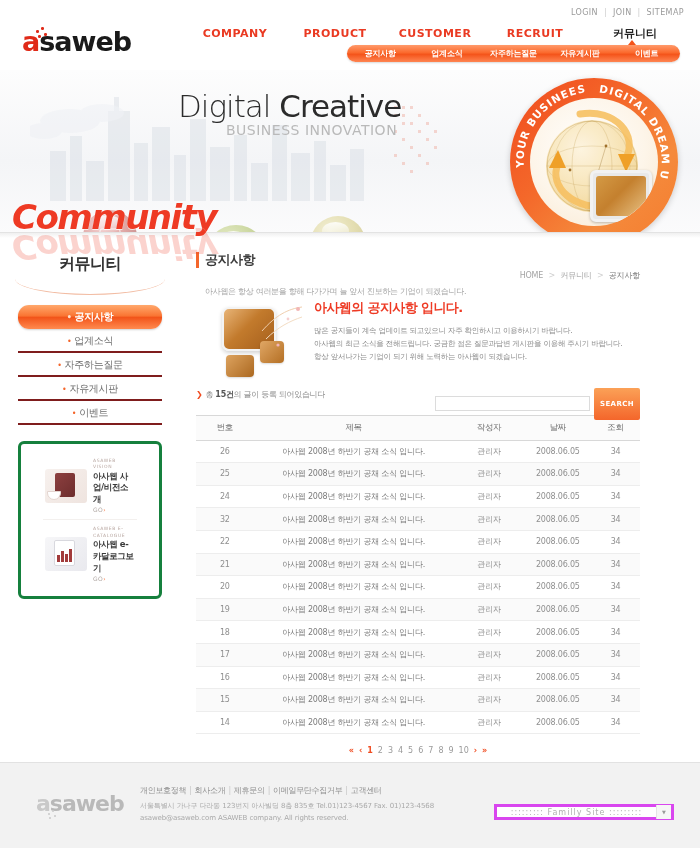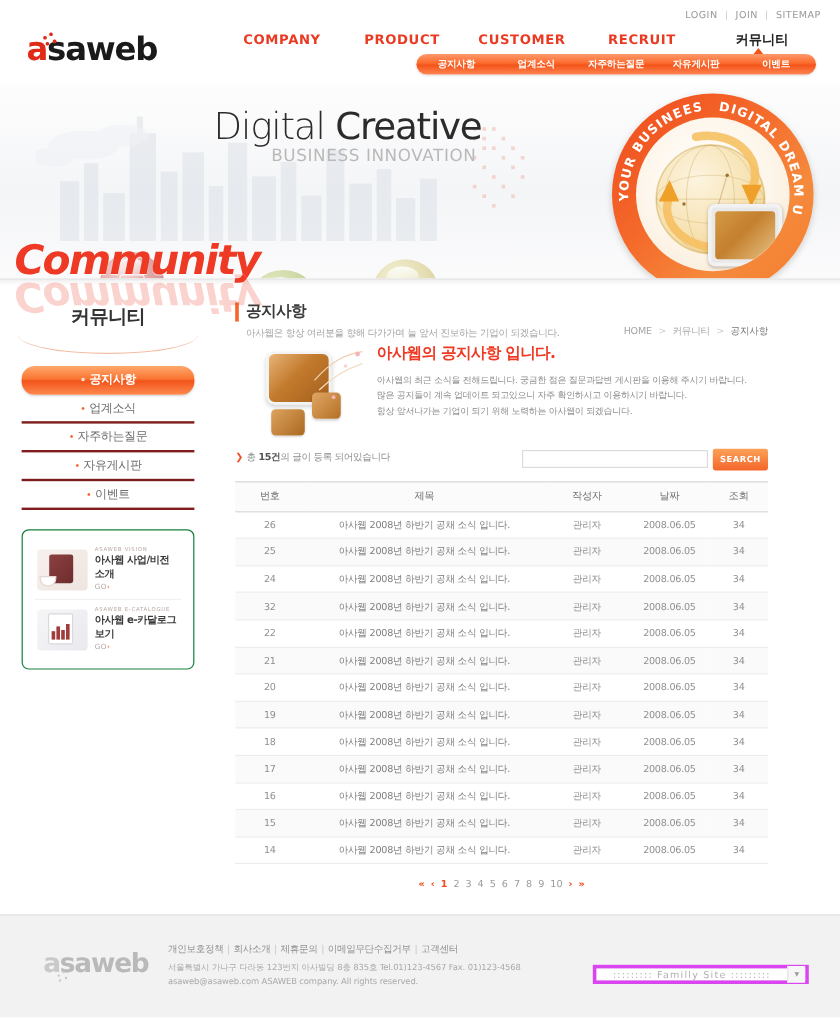--- a/index.html
+++ b/index.html
@@ -181,22 +181,22 @@
   }
   .sidenav li .bullet { color: #f4662b; margin-right: 3px; font-size: 8px; }
   .sidenav li.active {
     background: linear-gradient(to bottom, #ffa86c 0%, #fa7533 45%, #f2541a 52%, #ff8a4f 100%);
     color: #fff; font-weight: bold; border-radius: 11px; border-bottom: none;
     box-shadow: 0 1px 2px rgba(0,0,0,.18);
   }
   .sidenav li.active .bullet { color: #ffe3cf; }
 
   .side-banners {
-    margin: 16px 18px 0; border: 1px solid #15803d; border-radius: 6px;
-    background: #fff; padding: 8px 10px;
+    margin: 16px 18px 0; border: 3px solid #15803d; border-radius: 6px;
+    background: #fff; padding: 8px 22px;
   }
   .side-banner { display: flex; align-items: center; gap: 6px; padding: 6px 2px; }
   .side-banner + .side-banner { border-top: 1px solid #f3f0ee; }
   .sb-thumb {
     width: 42px; height: 34px; flex: 0 0 42px; border-radius: 3px;
     position: relative; overflow: hidden;
   }
   .sb-thumb.t1 { background: linear-gradient(135deg, #f7f1ee, #efe4df); }
   .sb-thumb.t2 { background: linear-gradient(135deg, #f6f6f8, #e9e9ee); }
   .sb-thumb .box {
@@ -220,21 +220,21 @@
   .sb-go .car { color: #f4662b; }
 
   
   .main { position: absolute; left: 196px; top: 0; width: 444px; }
   .page-head { padding-top: 20px; position: relative; }
   .page-title {
     font-size: 13px; font-weight: bold; color: #3a3a3a;
     border-left: 3px solid #f4662b; padding-left: 6px; line-height: 1.2; letter-spacing: -.5px;
   }
   .page-desc {
-    font-size: 8px; color: #a5a5a5; padding-left: 9px; margin-top: 4px; letter-spacing: -.3px;
+    font-size: 8px; color: #a5a5a5; padding-left: 9px; margin-top: 18px; letter-spacing: -.3px;
   }
   .breadcrumb {
     position: absolute; right: 0; top: 38px; font-size: 8px; color: #a5a5a5; letter-spacing: -.2px;
   }
   .breadcrumb .crumb-sep { color: #cfcfcf; margin: 0 3px; }
   .breadcrumb .crumb-cur { color: #777; }
 
   .intro { position: relative; margin-top: 0; height: 86px; }
   .intro-art { position: absolute; left: 6px; top: 4px; width: 100px; height: 80px; }
   .intro-mon {
@@ -262,21 +262,21 @@
   .listcount { font-size: 8px; color: #8c8c8c; letter-spacing: -.3px; }
   .listcount .car { color: #f04a1e; font-weight: bold; margin-right: 3px; }
   .listcount b { color: #555; }
   .searchbox { position: absolute; right: 0; top: -1px; display: flex; align-items: center; gap: 4px; }
   .searchbox input {
     width: 155px; height: 15px; border: 1px solid #dcdcdc; background: #fff;
     font-size: 8px; padding: 0 4px; color: #555; outline: none;
     font-family: "DejaVu Sans", "Liberation Sans", sans-serif;
   }
   .search-btn {
-    height: 18px; padding: 0 6px; border: none; border-radius: 2px; cursor: pointer;
+    height: 32px; padding: 0 6px; border: none; border-radius: 2px; cursor: pointer;
     background: linear-gradient(to bottom, #fba157, #f4662b);
     color: #fff; font-size: 7px; font-weight: bold; letter-spacing: .4px;
     font-family: "DejaVu Sans", "Liberation Sans", sans-serif;
   }
 
   table.board { width: 100%; border-collapse: collapse; margin-top: 4px; }
   table.board thead th {
     font-size: 8.5px; color: #6f6f6f; font-weight: normal; padding: 6px 0;
     border-top: 1px solid #d8d8d8; border-bottom: 1px solid #d8d8d8;
     background: #fbfbfb; letter-spacing: -.3px;
@@ -577,22 +577,22 @@
             <path d="M4 30 C 18 14, 30 8, 44 6" fill="none" stroke="#f0cfae" stroke-width="1"></path>
             <path d="M8 38 C 20 26, 32 20, 44 16" fill="none" stroke="#f3ddc4" stroke-width="1"></path>
             <circle cx="40" cy="8" r="2" fill="#f2b6b6"></circle>
             <circle cx="30" cy="18" r="1.4" fill="#f6cfcf"></circle>
             <circle cx="20" cy="44" r="1.6" fill="#f2b6b6"></circle>
           </svg>
         </div>
         <div class="intro-text">
           <div class="intro-head">아사웹의 공지사항 입니다.</div>
           <div class="intro-body">
+            <div>많은 공지들이 계속 업데이트 되고있으니 자주 확인하시고 이용하시기 바랍니다.</div>
             <div>아사웹의 최근 소식을 전해드립니다. 궁금한 점은 질문과답변 게시판을 이용해 주시기 바랍니다.</div>
-            <div>많은 공지들이 계속 업데이트 되고있으니 자주 확인하시고 이용하시기 바랍니다.</div>
             <div>항상 앞서나가는 기업이 되기 위해 노력하는 아사웹이 되겠습니다.</div>
           </div>
         </div>
       </div>
 
       <div class="listbar">
         <div class="listcount">
           <span class="car">❯</span><span>총</span>
           <b>15건</b><span>의 글이 등록 되어있습니다</span>
         </div>

